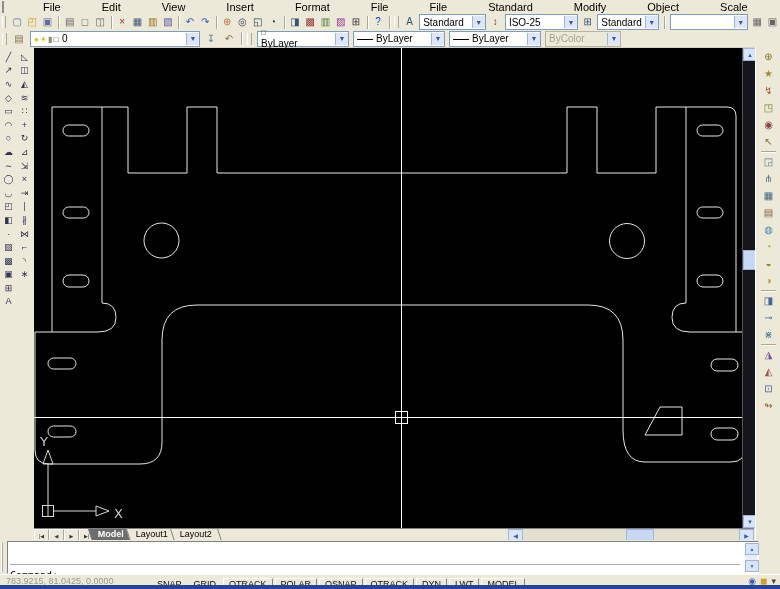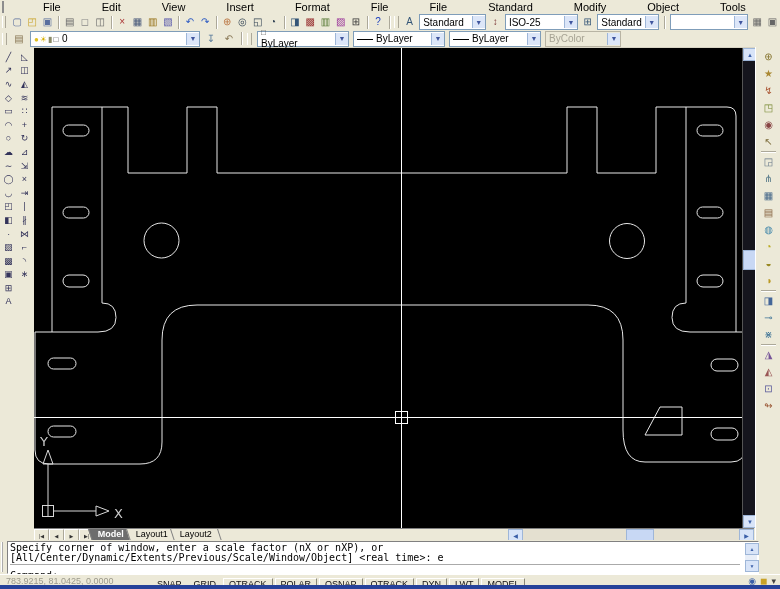--- a/index.html
+++ b/index.html
@@ -82,21 +82,21 @@
 <div class="menu-item">File</div>
     <div class="menu-item">Edit</div>
     <div class="menu-item">View</div>
     <div class="menu-item">Insert</div>
     <div class="menu-item">Format</div>
     <div class="menu-item">File</div>
     <div class="menu-item">File</div>
     <div class="menu-item">Standard</div>
     <div class="menu-item">Modify</div>
     <div class="menu-item">Object</div>
-    <div class="menu-item">Tools</div>
+    <div class="menu-item">Scale</div>
     <div class="menu-item">Help</div>
   </div>
 
 <div class="abs toolrow" id="row1">
     <div class="grip"></div>
     <div class="tbtn" style="color: rgb(90, 111, 158);">▢</div>
     <div class="tbtn" style="color: rgb(201, 162, 39);">◰</div>
     <div class="tbtn" style="color: rgb(90, 111, 158);">▣</div>
     <div class="tsep"></div>
     <div class="tbtn" style="color: rgb(102, 102, 102);">▤</div>
@@ -315,22 +315,20 @@
     <div class="rsep"></div>
     <div class="rbtn" style="color: rgb(119, 85, 153);">◮</div>
     <div class="rbtn" style="color: rgb(153, 85, 85);">◭</div>
     <div class="rbtn" style="color: rgb(85, 85, 153);">⊡</div>
     <div class="rbtn" style="color: rgb(153, 85, 51);">↬</div>
   </div>
 
 <div class="abs" id="cmdwin">
   <div id="cmdgrip"></div>
   <div id="cmdbox">
-    <div id="cmdhist"><span>Specify corner of window, enter a scale factor (nX or nXP), or</span>
-<span>[All/Center/Dynamic/Extents/Previous/Scale/Window/Object] &lt;real time&gt;: e</span></div>
     <div id="cmdprompt">Command:</div>
     <div id="cmdscroll">
       <div class="cmdsb" style="top:0">▲</div>
       <div class="cmdsb" style="bottom:0">▼</div>
     </div>
   </div>
 </div>
 
 <div class="abs" id="statusbar">
   <div id="coords">783.9215, 81.0425, 0.0000</div>

